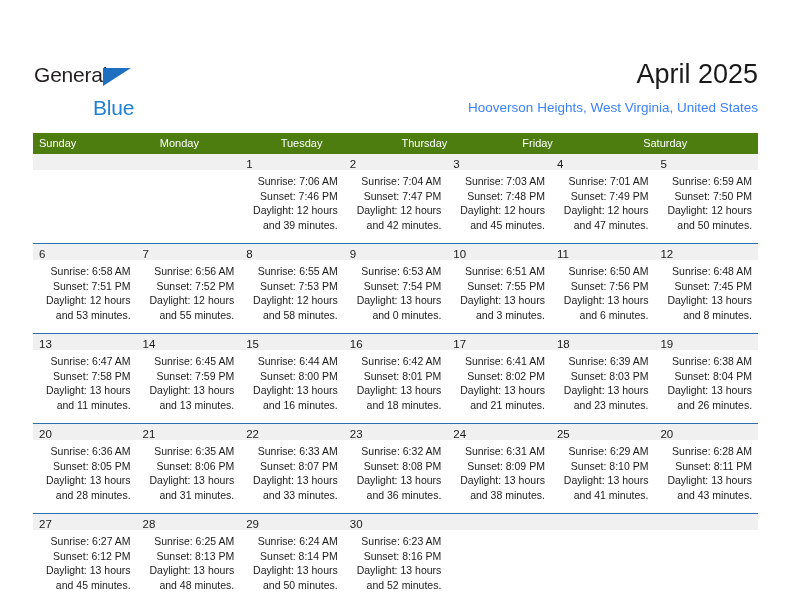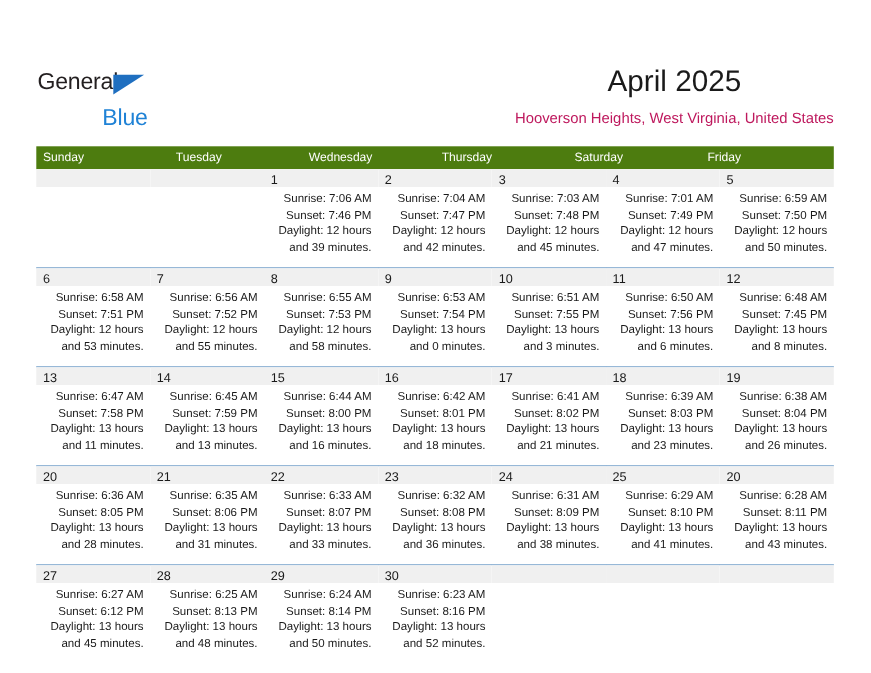--- a/index.html
+++ b/index.html
@@ -64,31 +64,31 @@
     font-size: 21px;
     letter-spacing: -0.2px;
     color: #1f82d6;
     font-family: "Liberation Sans", sans-serif;
   }
 
   .title-block {
     position: absolute;
     right: 0;
     top: 0;
-    text-align: center;
+    text-align: right;
   }
   .cal-title {
     font-size: 27px;
     color: #1a1a1a;
     line-height: 34px;
     white-space: nowrap;
   }
   .cal-subtitle {
     font-size: 13.5px;
-    color: #be185d;
+    color: #3b82f6;
     line-height: 20px;
     margin-top: 7px;
     white-space: nowrap;
   }
 
   
   .calendar {
     position: absolute;
     left: 33px;
     top: 104px;
@@ -165,25 +165,25 @@
     <div class="title-block">
       <div class="cal-title">April 2025</div>
       <div class="cal-subtitle">Hooverson Heights, West Virginia, United States</div>
     </div>
 
   </div>
 
   <div class="calendar">
     <div class="weekday-row">
         <div class="weekday">Sunday</div>
+        <div class="weekday">Monday</div>
         <div class="weekday">Tuesday</div>
-        <div class="weekday">Wednesday</div>
         <div class="weekday">Thursday</div>
+        <div class="weekday">Friday</div>
         <div class="weekday">Saturday</div>
-        <div class="weekday">Friday</div>
       </div>
     <div id="weeks">
         <div class="week-row">
           <div class="day-cell empty">
             <div class="day-num-strip"><span class="day-num"></span></div>
             <div class="day-body"></div>
           </div>
           <div class="day-cell empty">
             <div class="day-num-strip"><span class="day-num"></span></div>
             <div class="day-body"></div>

